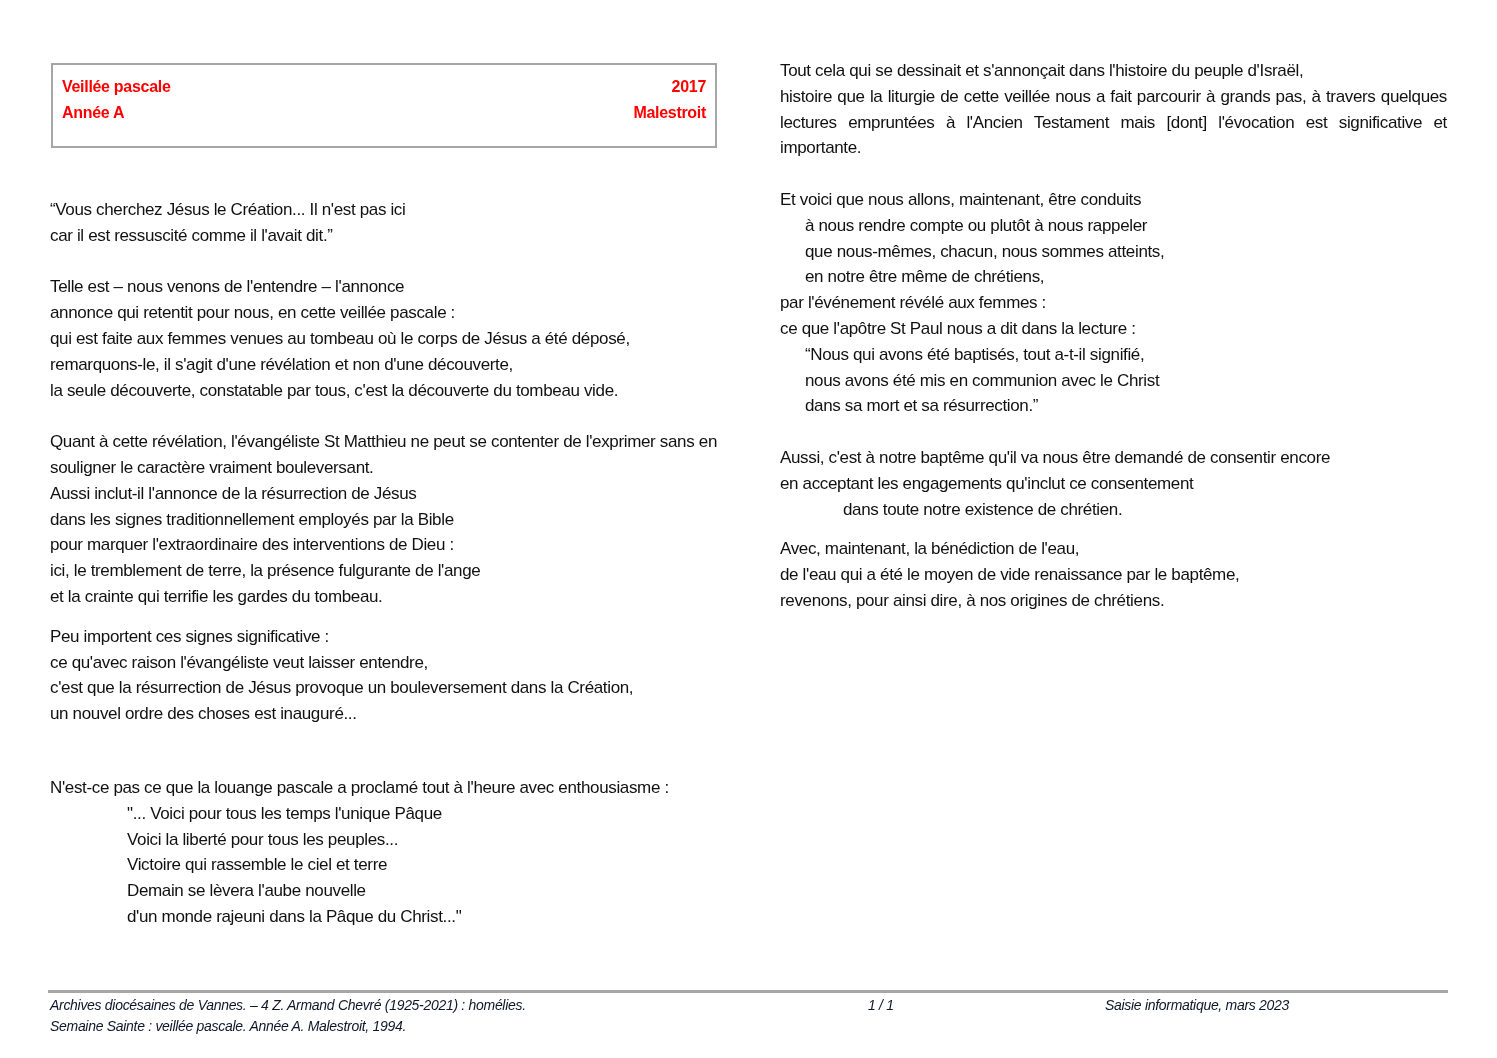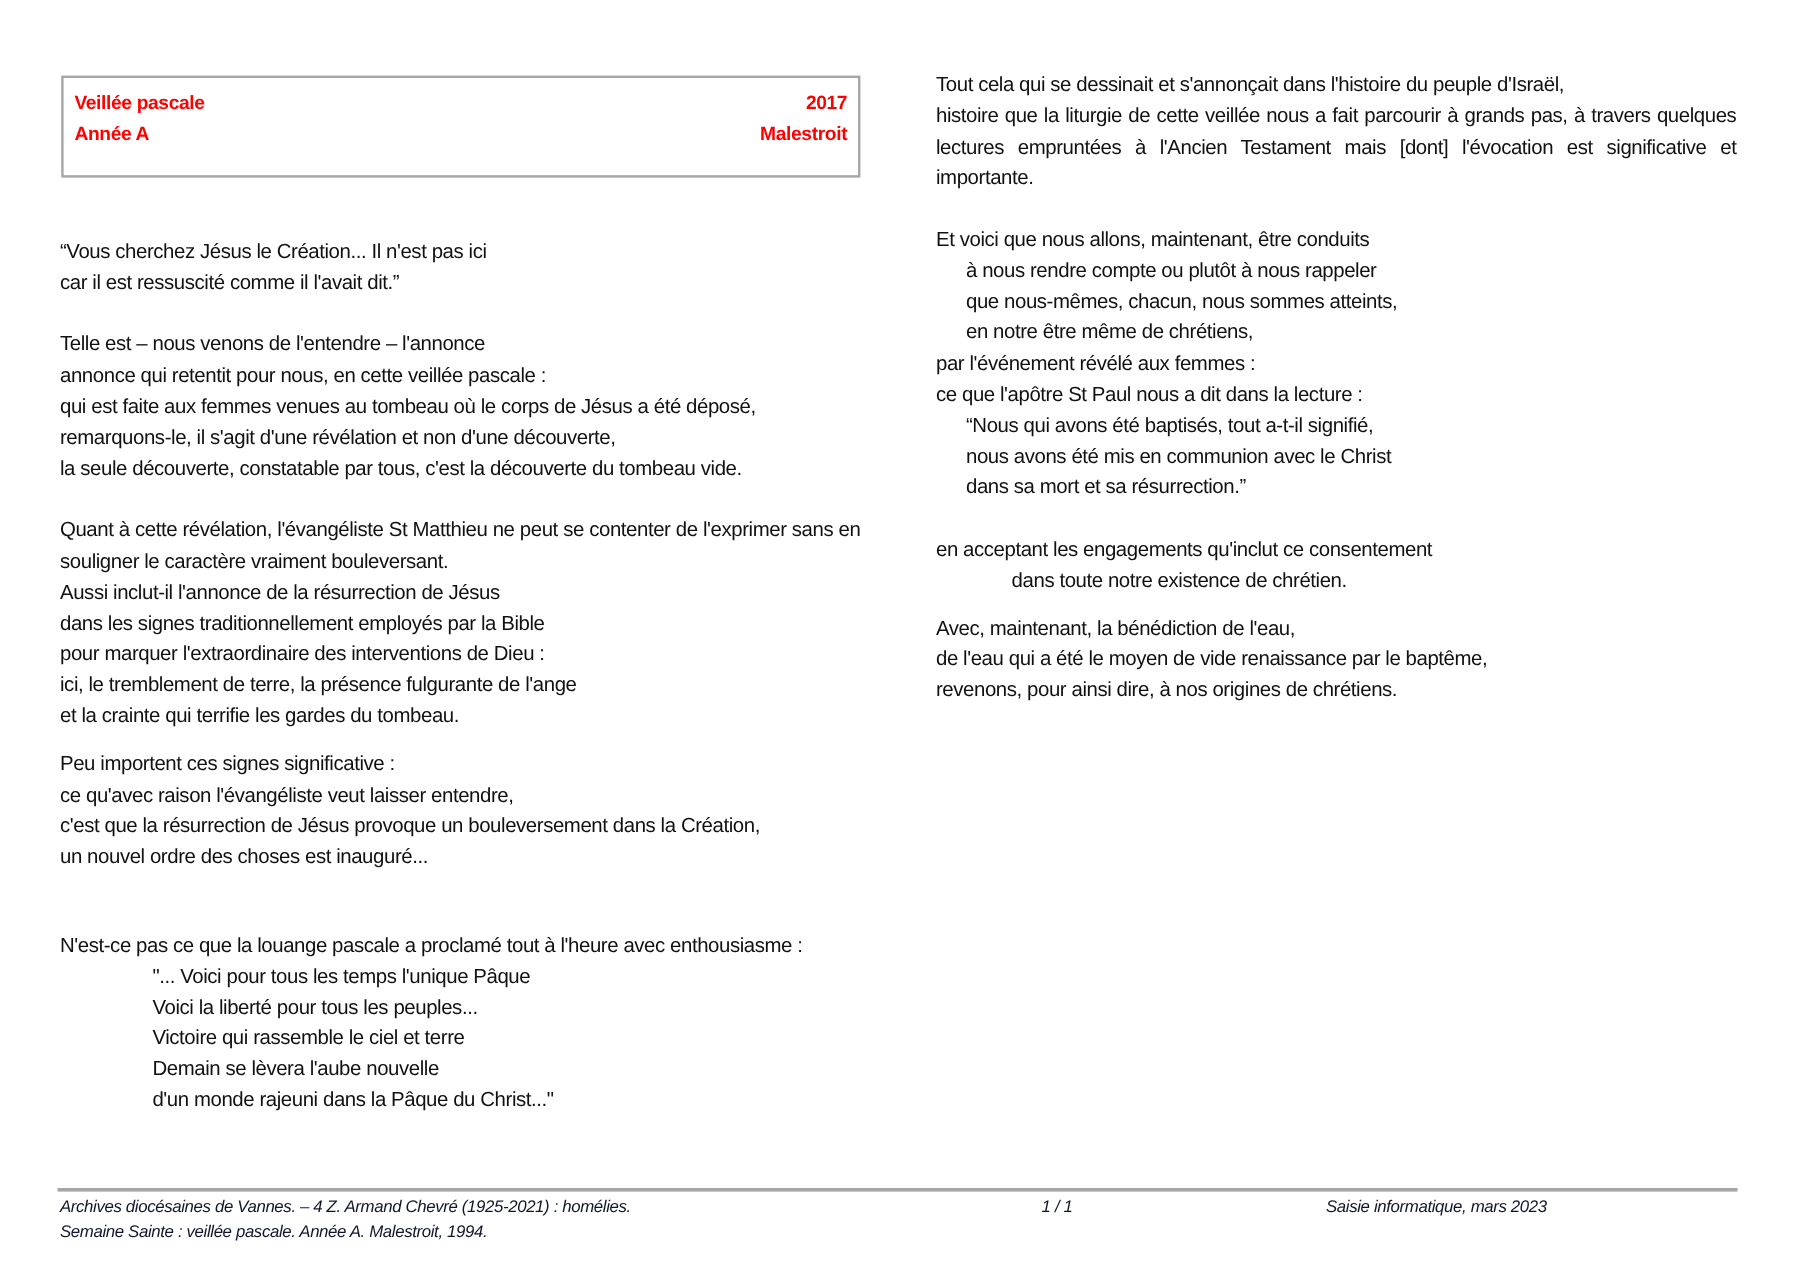--- a/index.html
+++ b/index.html
@@ -156,20 +156,21 @@
       <span class="line ind1">que nous-mêmes, chacun, nous sommes atteints,</span>
       <span class="line ind1">en notre être même de chrétiens,</span>
       <span class="line">par l'événement révélé aux femmes  :</span>
       <span class="line">ce que l'apôtre St Paul nous a dit dans la lecture  :</span>
       <span class="line ind1">“Nous qui avons été baptisés, tout a-t-il signifié,</span>
       <span class="line ind1">nous avons été mis en communion avec le Christ</span>
       <span class="line ind1">dans sa mort et sa résurrection.”</span>
     </div>
     <span class="gap"></span>
     <div>
+      <span class="line">Aussi, c'est à notre baptême qu'il va nous être demandé de consentir encore</span>
       <span class="line">en acceptant les engagements qu'inclut ce consentement</span>
       <span class="line ind2">dans toute notre existence de chrétien.</span>
     </div>
     <span class="gap-s"></span>
     <div>
       <span class="line">Avec, maintenant, la bénédiction de l'eau,</span>
       <span class="line">de l'eau qui a été le moyen de vide renaissance par le baptême,</span>
       <span class="line">revenons, pour ainsi dire, à nos origines de chrétiens.</span>
     </div>
   </div>

